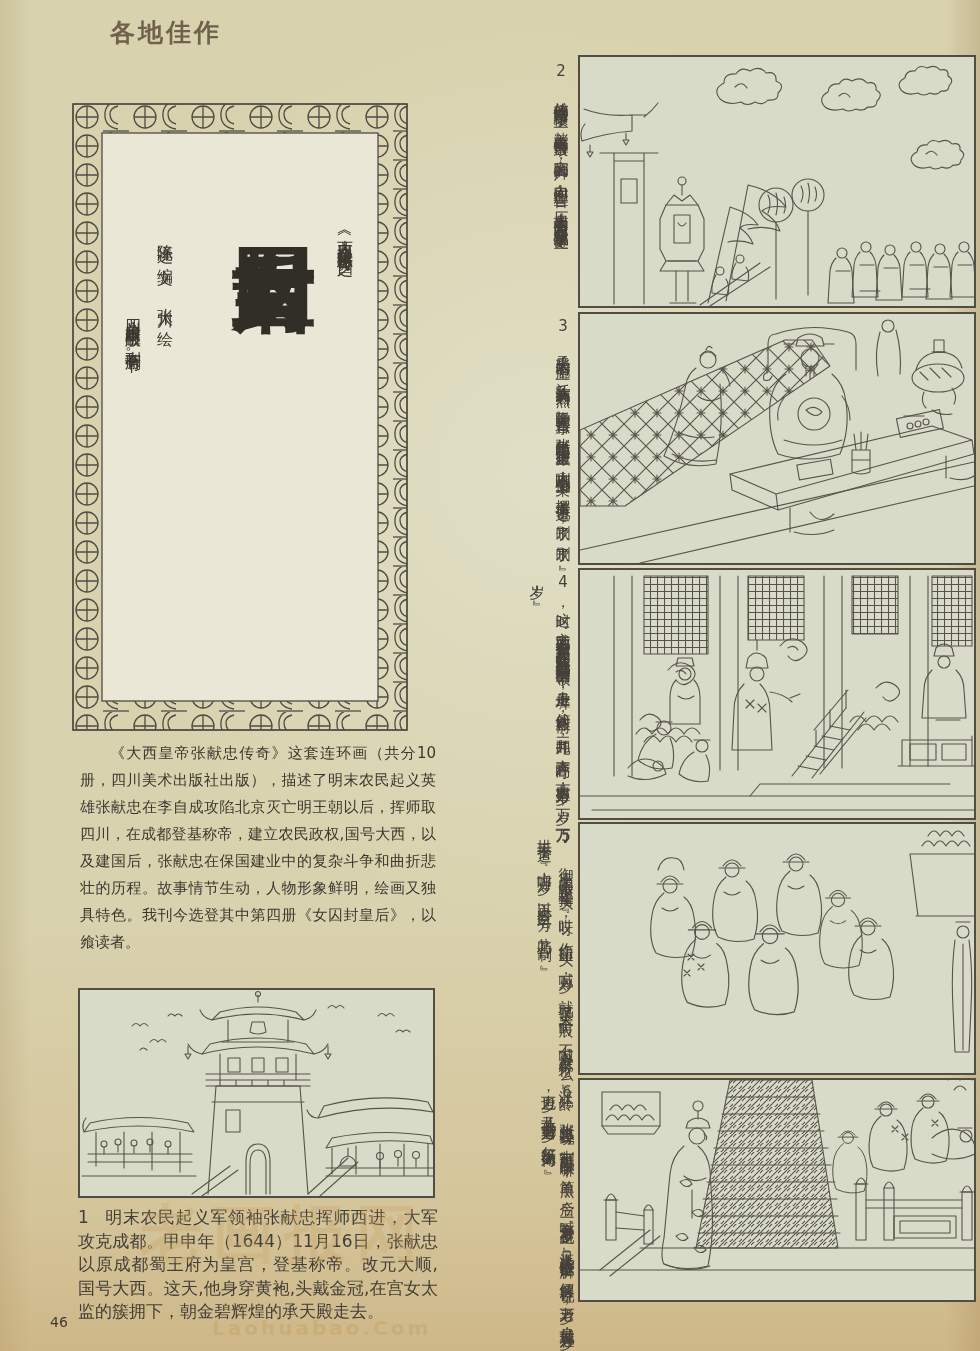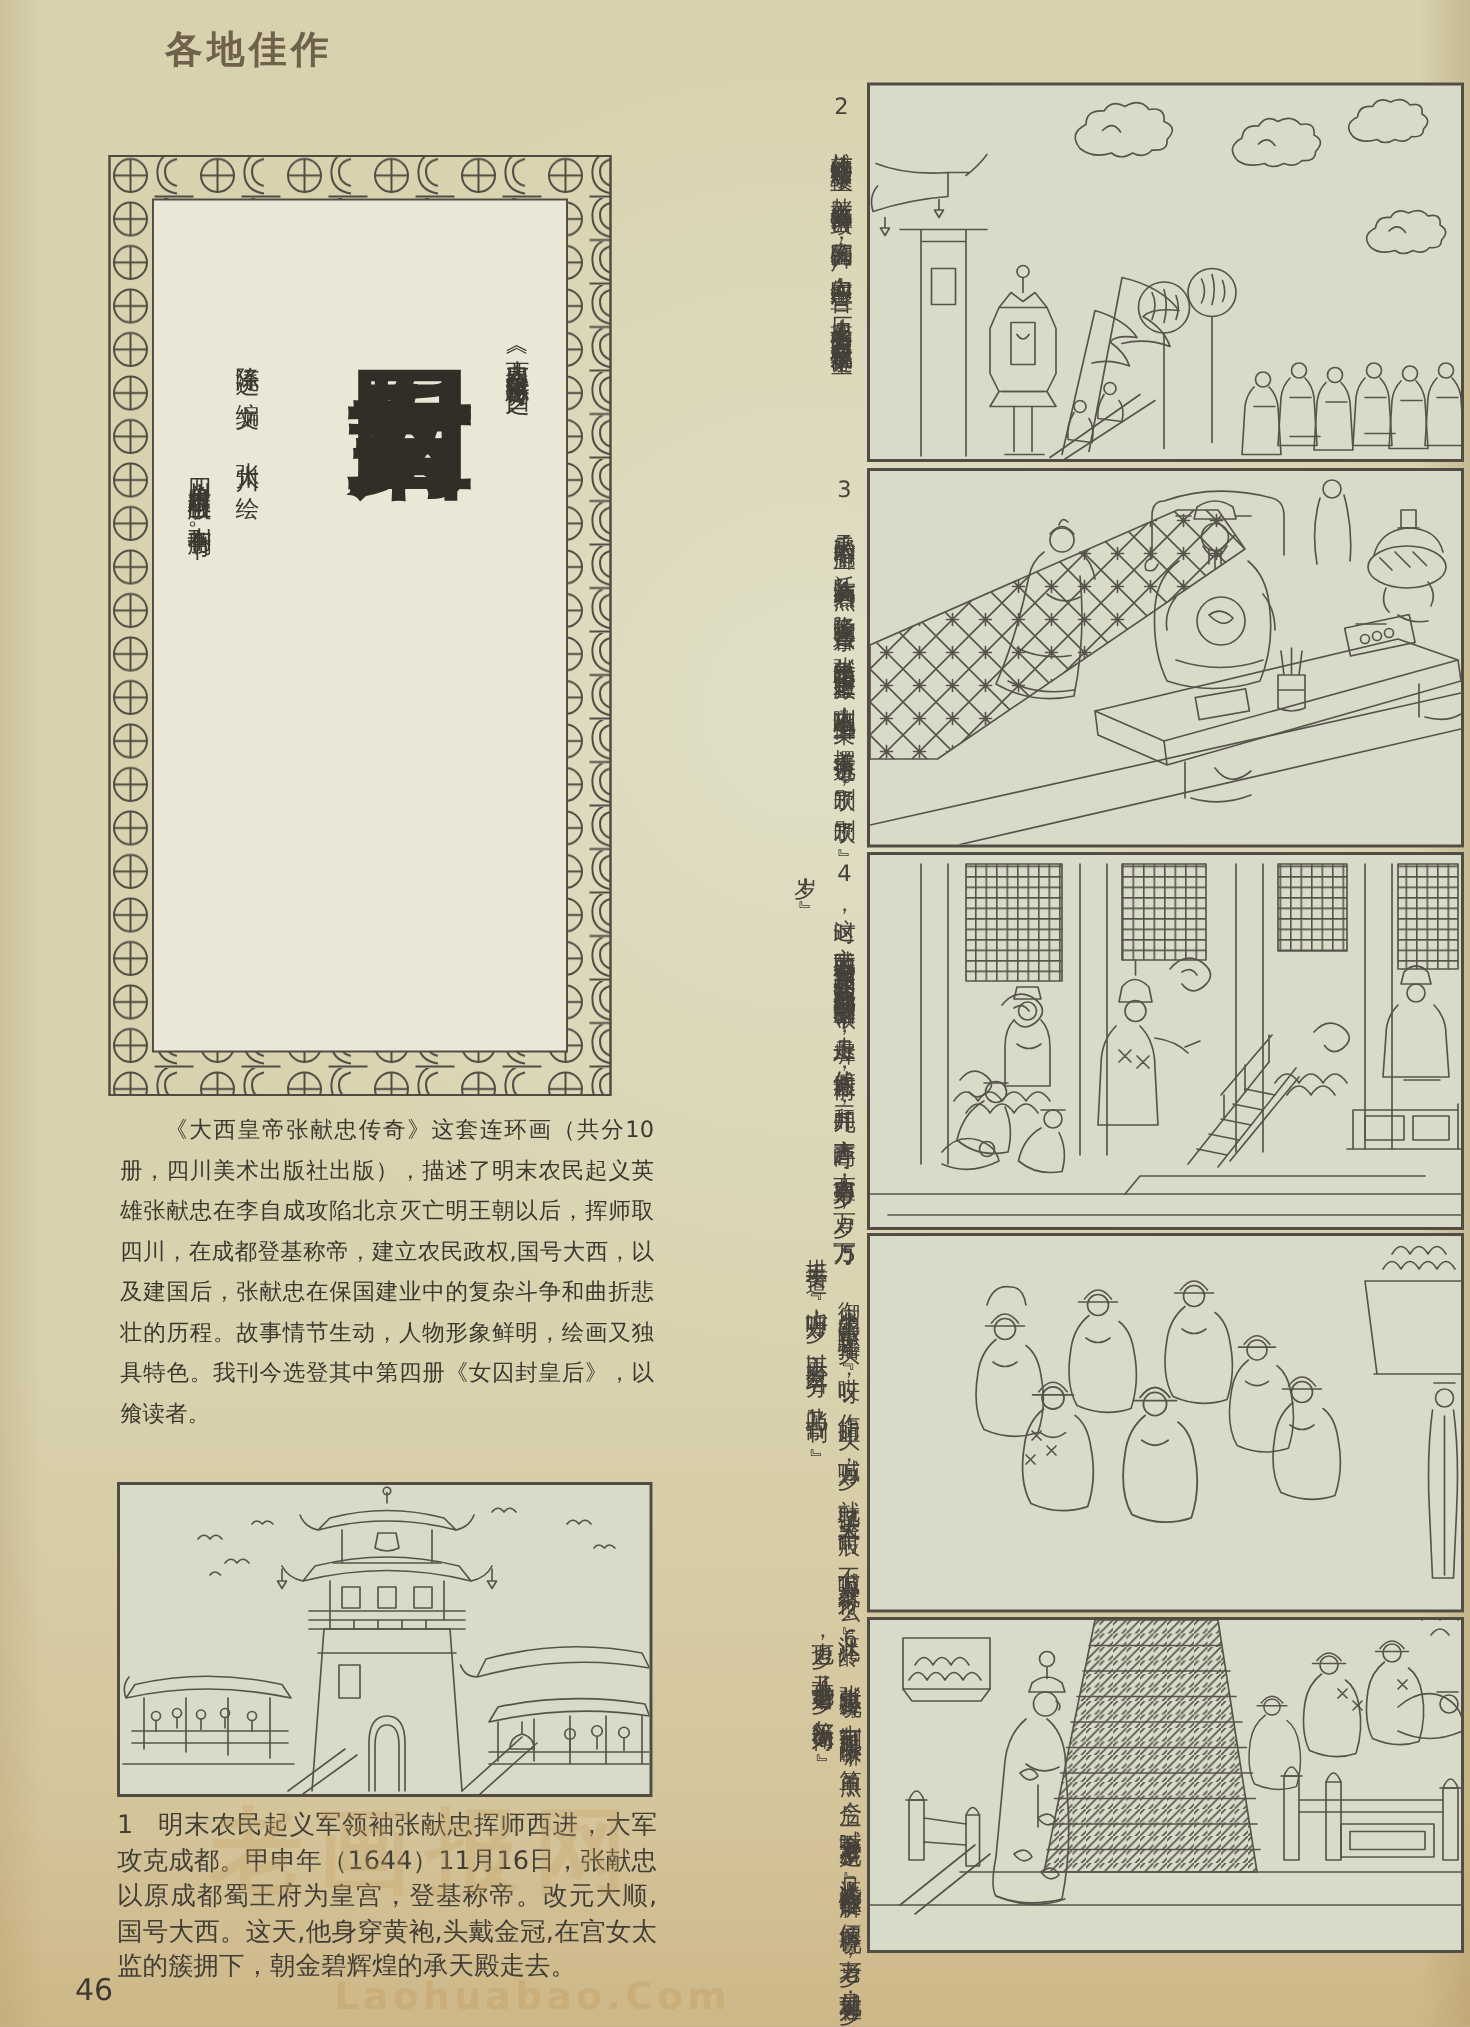--- a/index.html
+++ b/index.html
@@ -29,40 +29,40 @@
   
   .intro{position:absolute;left:80px;top:740px;width:356px;margin:0;font-size:15px;
          line-height:27px;text-align:justify;text-indent:2em;color:#3b3830;}
   .panel{position:absolute;background:#d8dbc8;border:2px solid #514d45;}
   .panel svg{display:block;width:100%;height:100%;stroke:#57534b;fill:none;
              stroke-width:1.1;stroke-linecap:round;stroke-linejoin:round;}
   .p1{left:78px;top:988px;width:353px;height:206px;}
   .cap-h{position:absolute;left:78px;top:1206px;width:360px;margin:0;font-size:17px;
          line-height:23.5px;text-align:justify;color:#413e36;}
   .cap-h .cap-num{margin-right:16px;}
-  .pgnum{position:absolute;left:50px;top:1314px;font-size:20px;color:#3f3a30;}
+  .pgnum{position:absolute;left:50px;top:1314px;font-size:14px;color:#3f3a30;}
   
   .p2{left:578px;top:55px;width:394px;height:249px;}
   .p3{left:578px;top:312px;width:394px;height:249px;}
   .p4{left:578px;top:568px;width:394px;height:248px;}
   .p5{left:578px;top:822px;width:394px;height:249px;}
   .p6{left:578px;top:1078px;width:394px;height:220px;}
   .caption-v{position:absolute;left:452px;width:124px;height:258px;font-size:15px;
              color:#45413a;letter-spacing:1.5px;overflow:visible;}
   .caption-v .cap-num{margin-inline-end:8px;}
   .cv2{top:62px;line-height:30px;}
   .cv3{top:317px;line-height:27px;}
   .cv4{top:573px;line-height:26px;}
   .cv5{top:827px;height:262px;line-height:21.5px;letter-spacing:3px;}
   .cv6{top:1083px;height:262px;line-height:18.5px;}
   
   .wm-cn{position:absolute;left:140px;top:1192px;font-size:62px;font-weight:bold;
          letter-spacing:10px;color:rgba(196,158,98,.28);pointer-events:none;}
-  .wm-en{position:absolute;left:212px;top:1316px;font-size:25px;font-weight:bold;
-         letter-spacing:3px;color:rgba(196,158,98,.42);pointer-events:none;margin-left:11px;}
+  .wm-en{position:absolute;left:212px;top:1316px;font-size:20px;font-weight:bold;
+         letter-spacing:3px;color:rgba(196,158,98,.42);pointer-events:none;}
 </style>
 </head>
 <body>
 
 <div class="page">
 
   <div class="hdr">各地佳作</div>
 
   <div class="tblock">
     <svg class="frame" viewBox="0 0 336 628">

